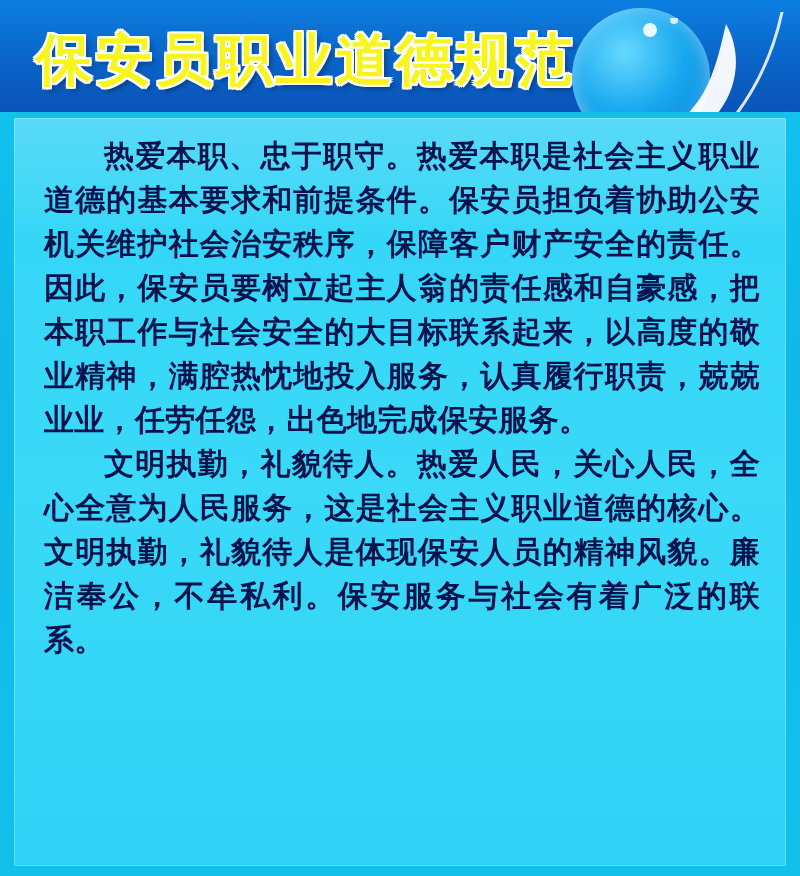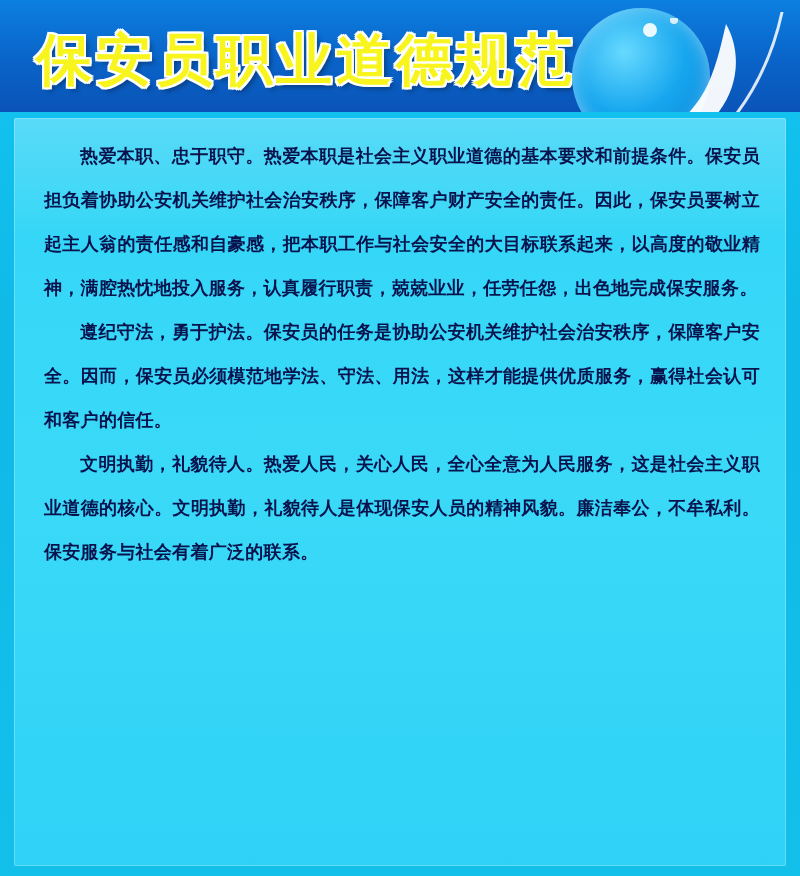--- a/index.html
+++ b/index.html
@@ -98,21 +98,21 @@
     box-shadow: inset 0 0 0 1px rgba(255,255,255,0.25);
     overflow: hidden;
   }
   .article {
     position: absolute;
     left: 30px;
     top: 16px;
     right: 26px;
     bottom: 10px;
     color: #08124d;
-    font-size: 18px;
+    font-size: 30px;
     line-height: 44px;
     font-weight: bold;
     text-align: justify;
     text-justify: inter-ideograph;
     letter-spacing: 0.3px;
   }
   .article p {
     margin: 0;
     text-indent: 2em;
   }
@@ -145,18 +145,17 @@
         <circle cx="20" cy="12" r="7" fill="#ffffff" opacity="0.9"></circle>
         <circle cx="44" cy="2" r="4" fill="#ffffff" opacity="0.8"></circle>
       </svg>
     </div>
   </div>
 
   <div class="body-panel">
     <div class="sheen"></div>
     <div class="article">
       <p>热爱本职、忠于职守。热爱本职是社会主义职业道德的基本要求和前提条件。保安员担负着协助公安机关维护社会治安秩序，保障客户财产安全的责任。因此，保安员要树立起主人翁的责任感和自豪感，把本职工作与社会安全的大目标联系起来，以高度的敬业精神，满腔热忱地投入服务，认真履行职责，兢兢业业，任劳任怨，出色地完成保安服务。</p>
-      <p>遵纪守法，勇于护法。保安员的任务是协助公安机关维护社会治安秩序，保障客户安全。因而，保安员必须模范地学法、守法、用法，这样才能提供优质服务，赢得社会认可和客户的信任。</p>
       <p>文明执勤，礼貌待人。热爱人民，关心人民，全心全意为人民服务，这是社会主义职业道德的核心。文明执勤，礼貌待人是体现保安人员的精神风貌。廉洁奉公，不牟私利。保安服务与社会有着广泛的联系。</p>
 
     </div>
   </div>
 </div>
 
 </body></html>

